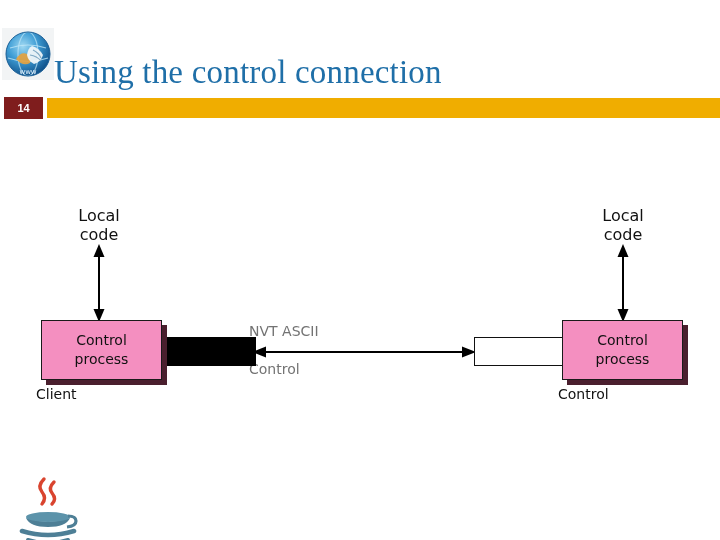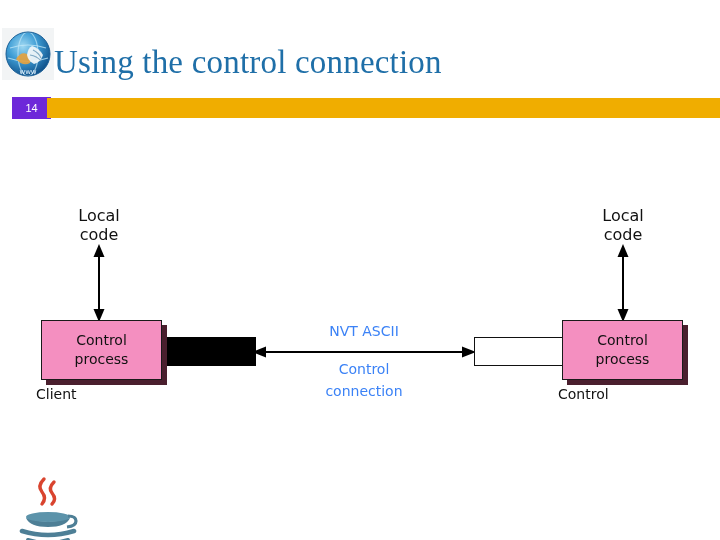--- a/index.html
+++ b/index.html
@@ -21,37 +21,37 @@
     left: 0; top: 0;
     width: 720px; height: 120px;
   }
   #brand-globe-icon {
     position: absolute;
     left: 2px; top: 28px;
     width: 52px; height: 52px;
   }
   #slide-title {
     position: absolute;
-    left: 54px; top: 40px;
+    left: 54px; top: 50px;
     width: 640px;
     font-family: "Liberation Serif", "DejaVu Serif", serif;
     font-size: 33px;
     line-height: 44px;
     color: #1f6fa8;
     letter-spacing: 0.2px;
     white-space: nowrap;
   }
   #slide-number-badge {
     position: absolute;
-    left: 12px; top: 97px;
+    left: 4px; top: 97px;
     width: 39px; height: 22px;
-    background: #6d28d9;
+    background: #7f1d1d;
     color: #ffffff;
     font-size: 11px;
-    font-weight: normal;
+    font-weight: bold;
     display: flex;
     align-items: center;
     justify-content: center;
   }
   #header-rule {
     position: absolute;
     left: 47px; top: 98px;
     width: 673px; height: 20px;
     background: #f0ad00;
   }
@@ -109,22 +109,21 @@
     background: #ffffff;
     border: 1.5px solid #111111;
     box-sizing: border-box;
     z-index: 3;
   }
 
   #center-caption {
     font-family: "DejaVu Sans", sans-serif;
     font-size: 14px;
     line-height: 22px;
-    color: #3b82f6;
-    text-align: center;
+    color: #737373;
     width: 230px;
   }
 
   
   #java-logo {
     position: absolute;
     left: 6px; top: 473px;
     width: 84px; height: 84px;
   }
 </style>
@@ -191,21 +190,20 @@
     <svg width="224" height="20" viewBox="0 0 224 20">
       <line x1="12" y1="10" x2="212" y2="10" stroke="#000" stroke-width="2"></line>
       <polygon points="0,10 14,4.5 14,15.5" fill="#000"></polygon>
       <polygon points="224,10 210,4.5 210,15.5" fill="#000"></polygon>
     </svg>
   </div>
 
   <div class="dg" id="center-caption" style="left:249px; top:190px;">
     <div>NVT ASCII</div>
     <div style="margin-top:16px;">Control</div>
-    <div>connection</div>
   </div>
 
   <div class="dg local-code-label" style="left:578px; top:76px;">
     <div>Local</div>
     <div>code</div>
   </div>
 
   <div class="dg" style="left:610px; top:114px;">
     <svg width="26" height="78" viewBox="0 0 26 78">
       <line x1="13" y1="9" x2="13" y2="69" stroke="#000" stroke-width="2"></line>

